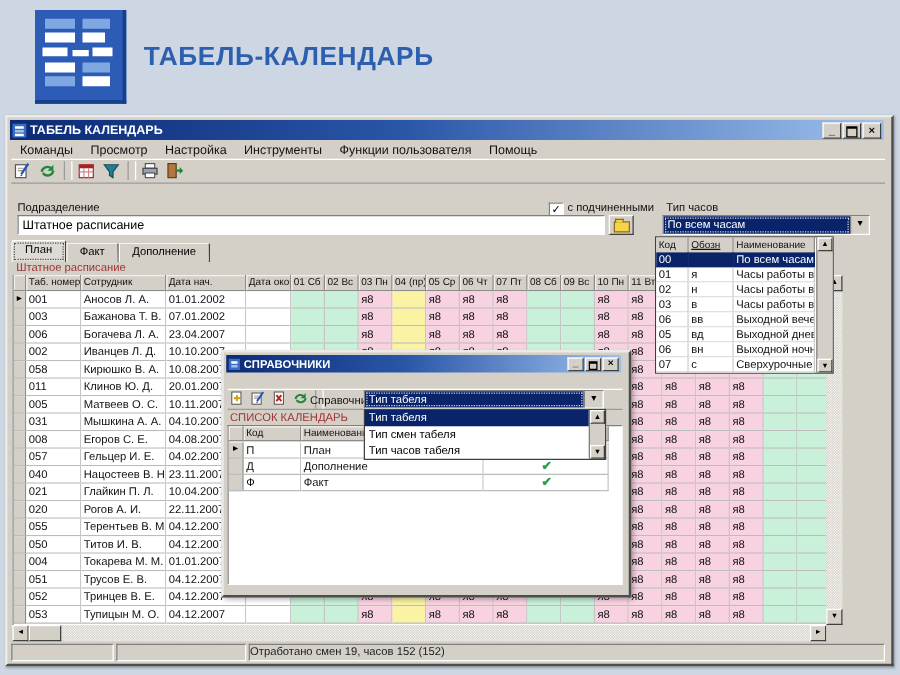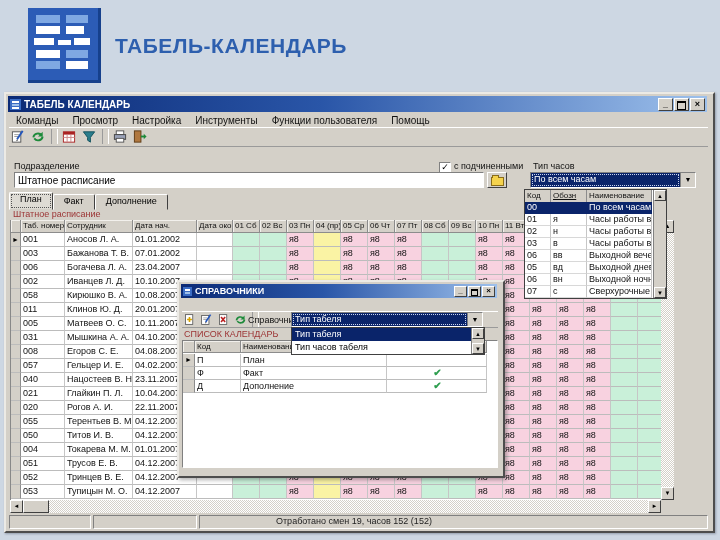--- a/index.html
+++ b/index.html
@@ -226,21 +226,21 @@
   <div class="abs hscroll dither">
     <span class="sbtn" style="left:0;top:0">◄</span>
     <span class="thumb" style="left:13px;top:0;width:26px;height:13px"></span>
     <span class="sbtn" style="right:0;top:0">►</span>
   </div>
   <div class="abs corner"></div>
 
   <div class="abs statusbar">
     <span class="sp" style="width:82px"></span>
     <span class="sp" style="width:104px"></span>
-    <span class="sp" style="flex:1;padding-left:76px">Отработано смен 19, часов 152 (152)</span>
+    <span class="sp" style="flex:1;">Отработано смен 19, часов 152 (152)</span>
   </div>
 
   <div class="abs hoursdd">
     <div class="ddgrid" id="hoursdd-grid">
         <div class="ddrow hdr"><span class="c" style="width: 26px;">Код</span><span class="c" style="width: 36px; text-decoration: underline;">Обозн</span><span class="c" style="width: 65px;">Наименование</span></div>
         <div class="ddrow selrow"><span class="c" style="width: 26px;">00</span><span class="c" style="width: 36px;"></span><span class="c" style="width: 65px;">По всем часам</span></div>
         <div class="ddrow"><span class="c" style="width: 26px;">01</span><span class="c" style="width: 36px;">я</span><span class="c" style="width: 65px;">Часы работы в дневное вре</span></div>
         <div class="ddrow"><span class="c" style="width: 26px;">02</span><span class="c" style="width: 36px;">н</span><span class="c" style="width: 65px;">Часы работы в ночное врем</span></div>
         <div class="ddrow"><span class="c" style="width: 26px;">03</span><span class="c" style="width: 36px;">в</span><span class="c" style="width: 65px;">Часы работы в вечернее вр</span></div>
         <div class="ddrow"><span class="c" style="width: 26px;">06</span><span class="c" style="width: 36px;">вв</span><span class="c" style="width: 65px;">Выходной вечерний</span></div>
@@ -288,26 +288,27 @@
           </svg></span><span class="tbsep"></span></div>
     <div class="abs combo dcombo">
       <span class="combo-val">Тип табеля</span>
       <span class="combo-btn">▼</span>
     </div>
     <div class="abs dbody"></div>
     <div class="abs dredcap">СПИСОК КАЛЕНДАРЬ</div>
     <div class="abs dgrid" id="dialog-grid">
         <div class="trow thead"><span class="c sel" style="width: 12px;"></span><span class="c" style="width: 46px;">Код</span><span class="c" style="width: 146px;">Наименование</span><span class="c" style="width: 100px;"></span></div>
         <div class="trow"><span class="c sel" style="width: 12px;">►</span><span class="c" style="width: 46px;">П</span><span class="c" style="width: 146px;">План</span><span class="c" style="width: 100px; text-align: center;"></span></div>
+        <div class="trow"><span class="c sel" style="width: 12px;"></span><span class="c" style="width: 46px;">Д</span><span class="c" style="width: 146px;">Дополнение</span><span class="c" style="width: 100px; text-align: center;"><span class="check">✔</span></span></div>
         <div class="trow"><span class="c sel" style="width: 12px;"></span><span class="c" style="width: 46px;">Ф</span><span class="c" style="width: 146px;">Факт</span><span class="c" style="width: 100px; text-align: center;"><span class="check">✔</span></span></div>
-        <div class="trow"><span class="c sel" style="width: 12px;"></span><span class="c" style="width: 46px;">Д</span><span class="c" style="width: 146px;">Дополнение</span><span class="c" style="width: 100px; text-align: center;"><span class="check">✔</span></span></div>
       </div>
     <div class="abs dlist" id="dialog-combo-list">
 
     <div class="item selitem">Тип табеля</div>
+        <div class="item">Тип смен табеля</div>
         <div class="item">Тип часов табеля</div>
         <div class="ddscroll dither" style="height:100%">
         <span class="sbtn" style="top:0">▲</span>
         <span class="sbtn" style="bottom:0">▼</span>
       </div>
       </div>
   </div>
 
 </div>
 

